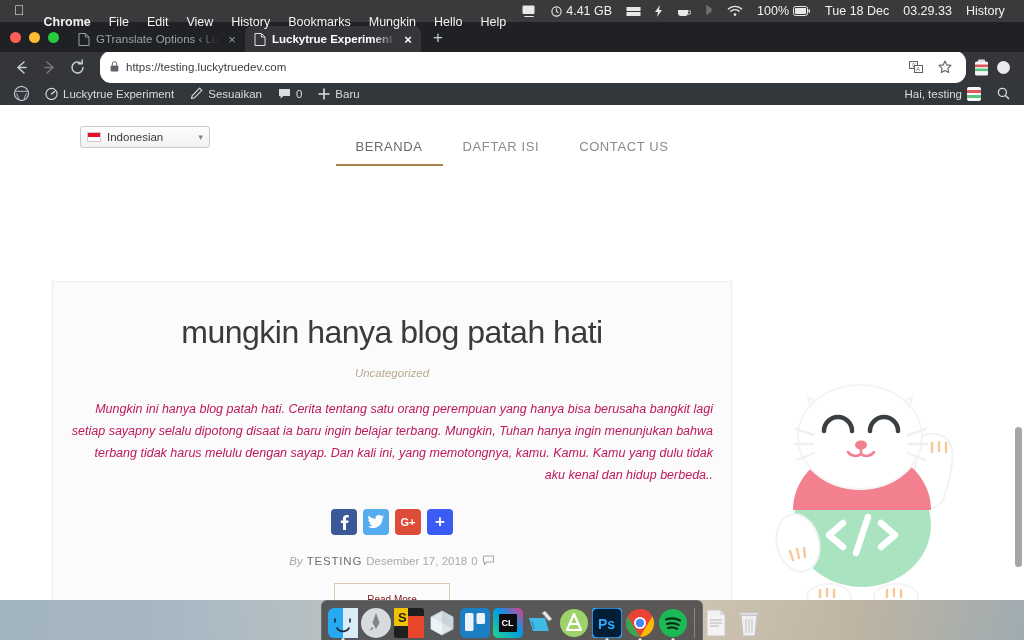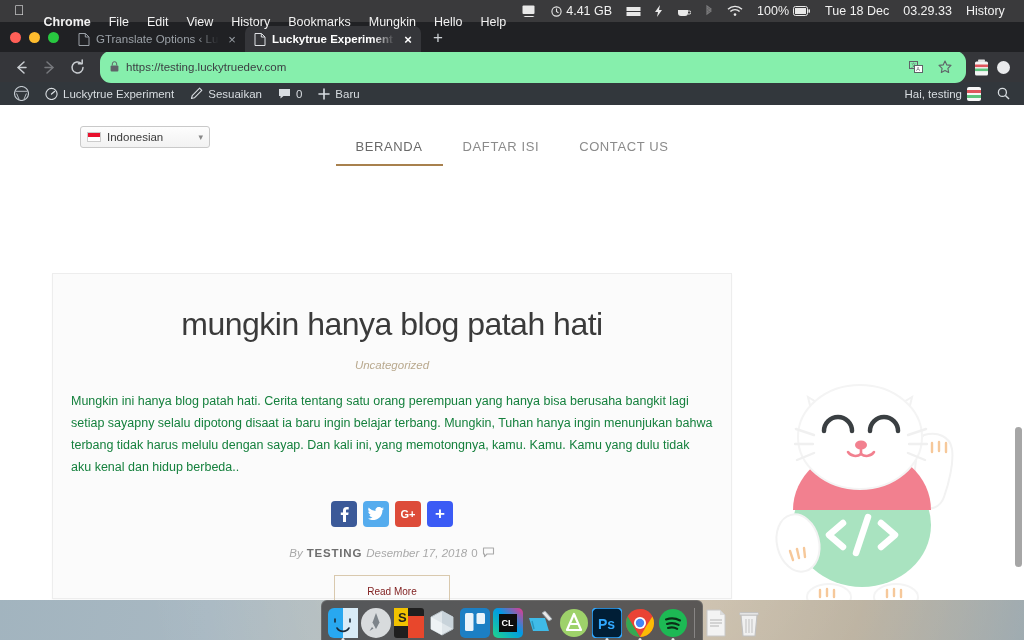--- a/index.html
+++ b/index.html
@@ -72,21 +72,21 @@
   .newtab { color: #cdd1d5; font-size: 17px; padding: 0 12px; height: 26px; line-height: 24px; }
 
   
   #toolbar {
     height: 30px; background: #35363a;
     display: flex; align-items: center; padding: 0 8px; gap: 2px;
   }
   .navbtn { width: 26px; height: 26px; display: flex; align-items: center; justify-content: center; color: #c9cdd1; }
   #omnibox {
     flex: 1; height: 22px; margin: 0 6px 0 8px;
-    background: #86efac; border-radius: 11px;
+    background: #ffffff; border-radius: 11px;
     display: flex; align-items: center; padding: 16px 10px; gap: 7px;
     font-size: 11.5px; color: #3c4043;
   }
   .omni-url { flex: 1; }
   .omni-ico { display: flex; align-items: center; padding: 0 4px; }
   .tb-right { display: flex; align-items: center; gap: 4px; padding-right: 2px; }
   .ext-ico { width: 15px; height: 17px; }
   .avatar-dot { width: 13px; height: 13px; border-radius: 50%; background: #e9eaec; margin: 0 4px; }
 
   
@@ -122,57 +122,57 @@
   .nav-item { padding: 8px 20px 10px; white-space: nowrap; }
   .nav-item.active { color: #6a6a6a; border-bottom: 2px solid #a8814e; }
 
   #pagebody { position: absolute; top: 64px; left: 0; right: 0; bottom: 0; background: #ffffff; }
 
   .post-card {
     position: absolute; left: 52px; width: 680px;
     background: #fbfbfb; border: 1px solid #ededed;
     box-shadow: 0 1px 2px rgba(0,0,0,0.03);
   }
-  #card1 { top: 104px; height: 326px; }
+  #card1 { top: 112px; height: 326px; }
 
   .post-title {
     text-align: center; font-weight: normal;
     color: #3a3a3a; letter-spacing: -0.5px;
   }
   #card1 .post-title { font-size: 32px; margin-top: 32px; }
 
   .post-cat {
     text-align: center; font-size: 11.5px; font-style: italic;
     color: #b9a98e; margin-top: 16px;
   }
 
   .post-excerpt {
-    margin: 20px 18px 0; text-align: left;
-    font-size: 12.5px; line-height: 1.75;
-    color: #15803d;
+    margin: 20px 18px 0; text-align: right;
+    font-size: 12.5px; font-style: italic; line-height: 1.75;
+    color: #be185d;
   }
 
   .share-row { display: flex; justify-content: center; gap: 6px; margin-top: 22px; }
   .share-btn {
     width: 26px; height: 26px; border-radius: 4px;
     display: flex; align-items: center; justify-content: center;
     color: #fff; font-weight: bold; font-size: 14px;
   }
   .sb-fb { background: #3b5998; }
   .sb-tw { background: #55acee; }
   .sb-gp { background: #dd4b39; font-size: 11px; }
   .sb-more { background: #3b5bf5; font-size: 17px; line-height: 1; }
 
   .post-meta {
     display: flex; justify-content: center; align-items: center; gap: 4px;
     margin-top: 20px; font-size: 11.5px; color: #a9a9a9;
   }
   .meta-by { font-style: italic; }
-  .meta-author { font-weight: bold; letter-spacing: 0.8px; color: #6e6e6e; font-style: normal; }
-  .meta-date { font-style: italic; }
+  .meta-author { font-weight: normal; letter-spacing: 0.8px; color: #6e6e6e; font-style: normal; }
+  .meta-date { }
   .meta-comments { display: flex; align-items: center; gap: 4px; }
 
   .readmore-wrap { display: flex; justify-content: center; margin-top: 16px; }
   .readmore {
     border: 1px solid #d9c9ae; padding: 10px 32px;
     font-size: 10px; color: #7f1d1d; background: transparent;
   }
 
   
   #luckycat { position: absolute; left: 756px; top: 178px; width: 230px; height: 270px; }

